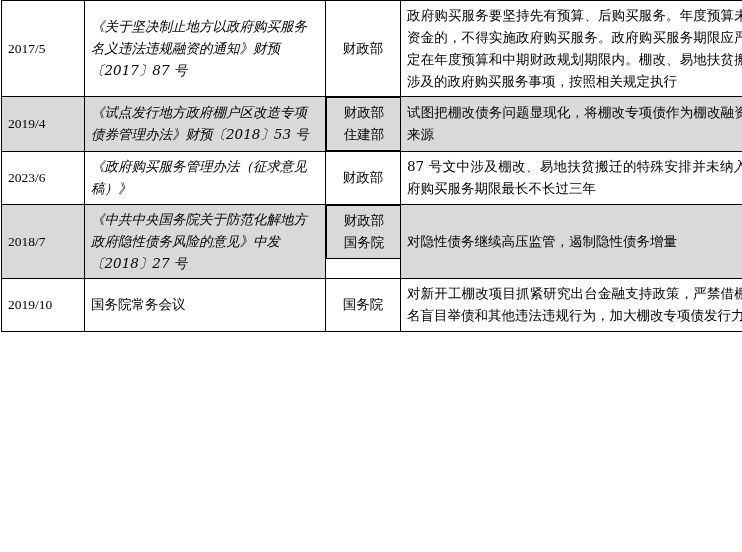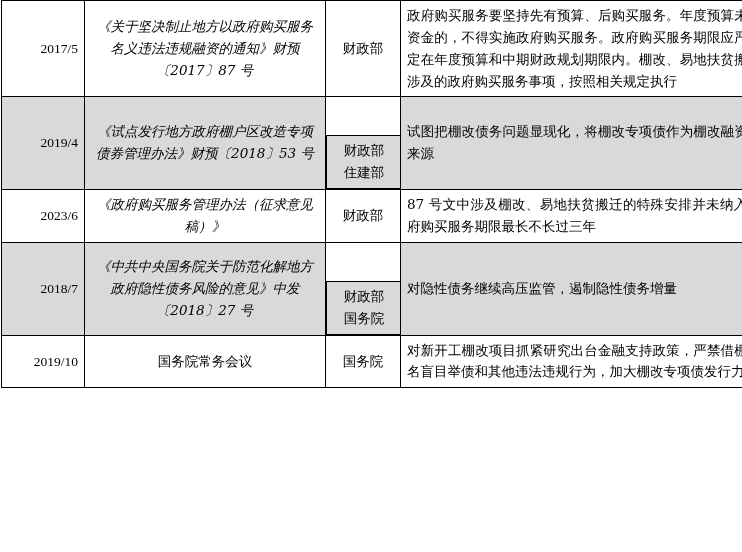--- a/index.html
+++ b/index.html
@@ -27,34 +27,32 @@
   }
   table.policy-table td {
     border: 1px solid #000000;
     vertical-align: middle;
     padding: 4px 6px;
     font-size: 13.5px;
     line-height: 1.62;
   }
   td.col-date {
     width: 70px;
-    text-align: right;
+    text-align: left;
     font-family: "Liberation Serif", "DejaVu Serif", serif;
   }
   td.col-title {
     width: 228px;
-    text-align: center;
     font-style: italic;
     font-family: "DejaVu Serif", "Liberation Serif", serif;
   }
   td.col-org {
     width: 62px;
     text-align: center;
     font-family: "DejaVu Serif", "Liberation Serif", serif;
-    margin-top: 38px;
   }
   td.col-content {
     width: 368px;
     text-align: justify;
     text-justify: inter-ideograph;
     font-family: "DejaVu Serif", "Liberation Serif", serif;
   }
   .row-shaded td {
     background: #d9d9d9;
   }

